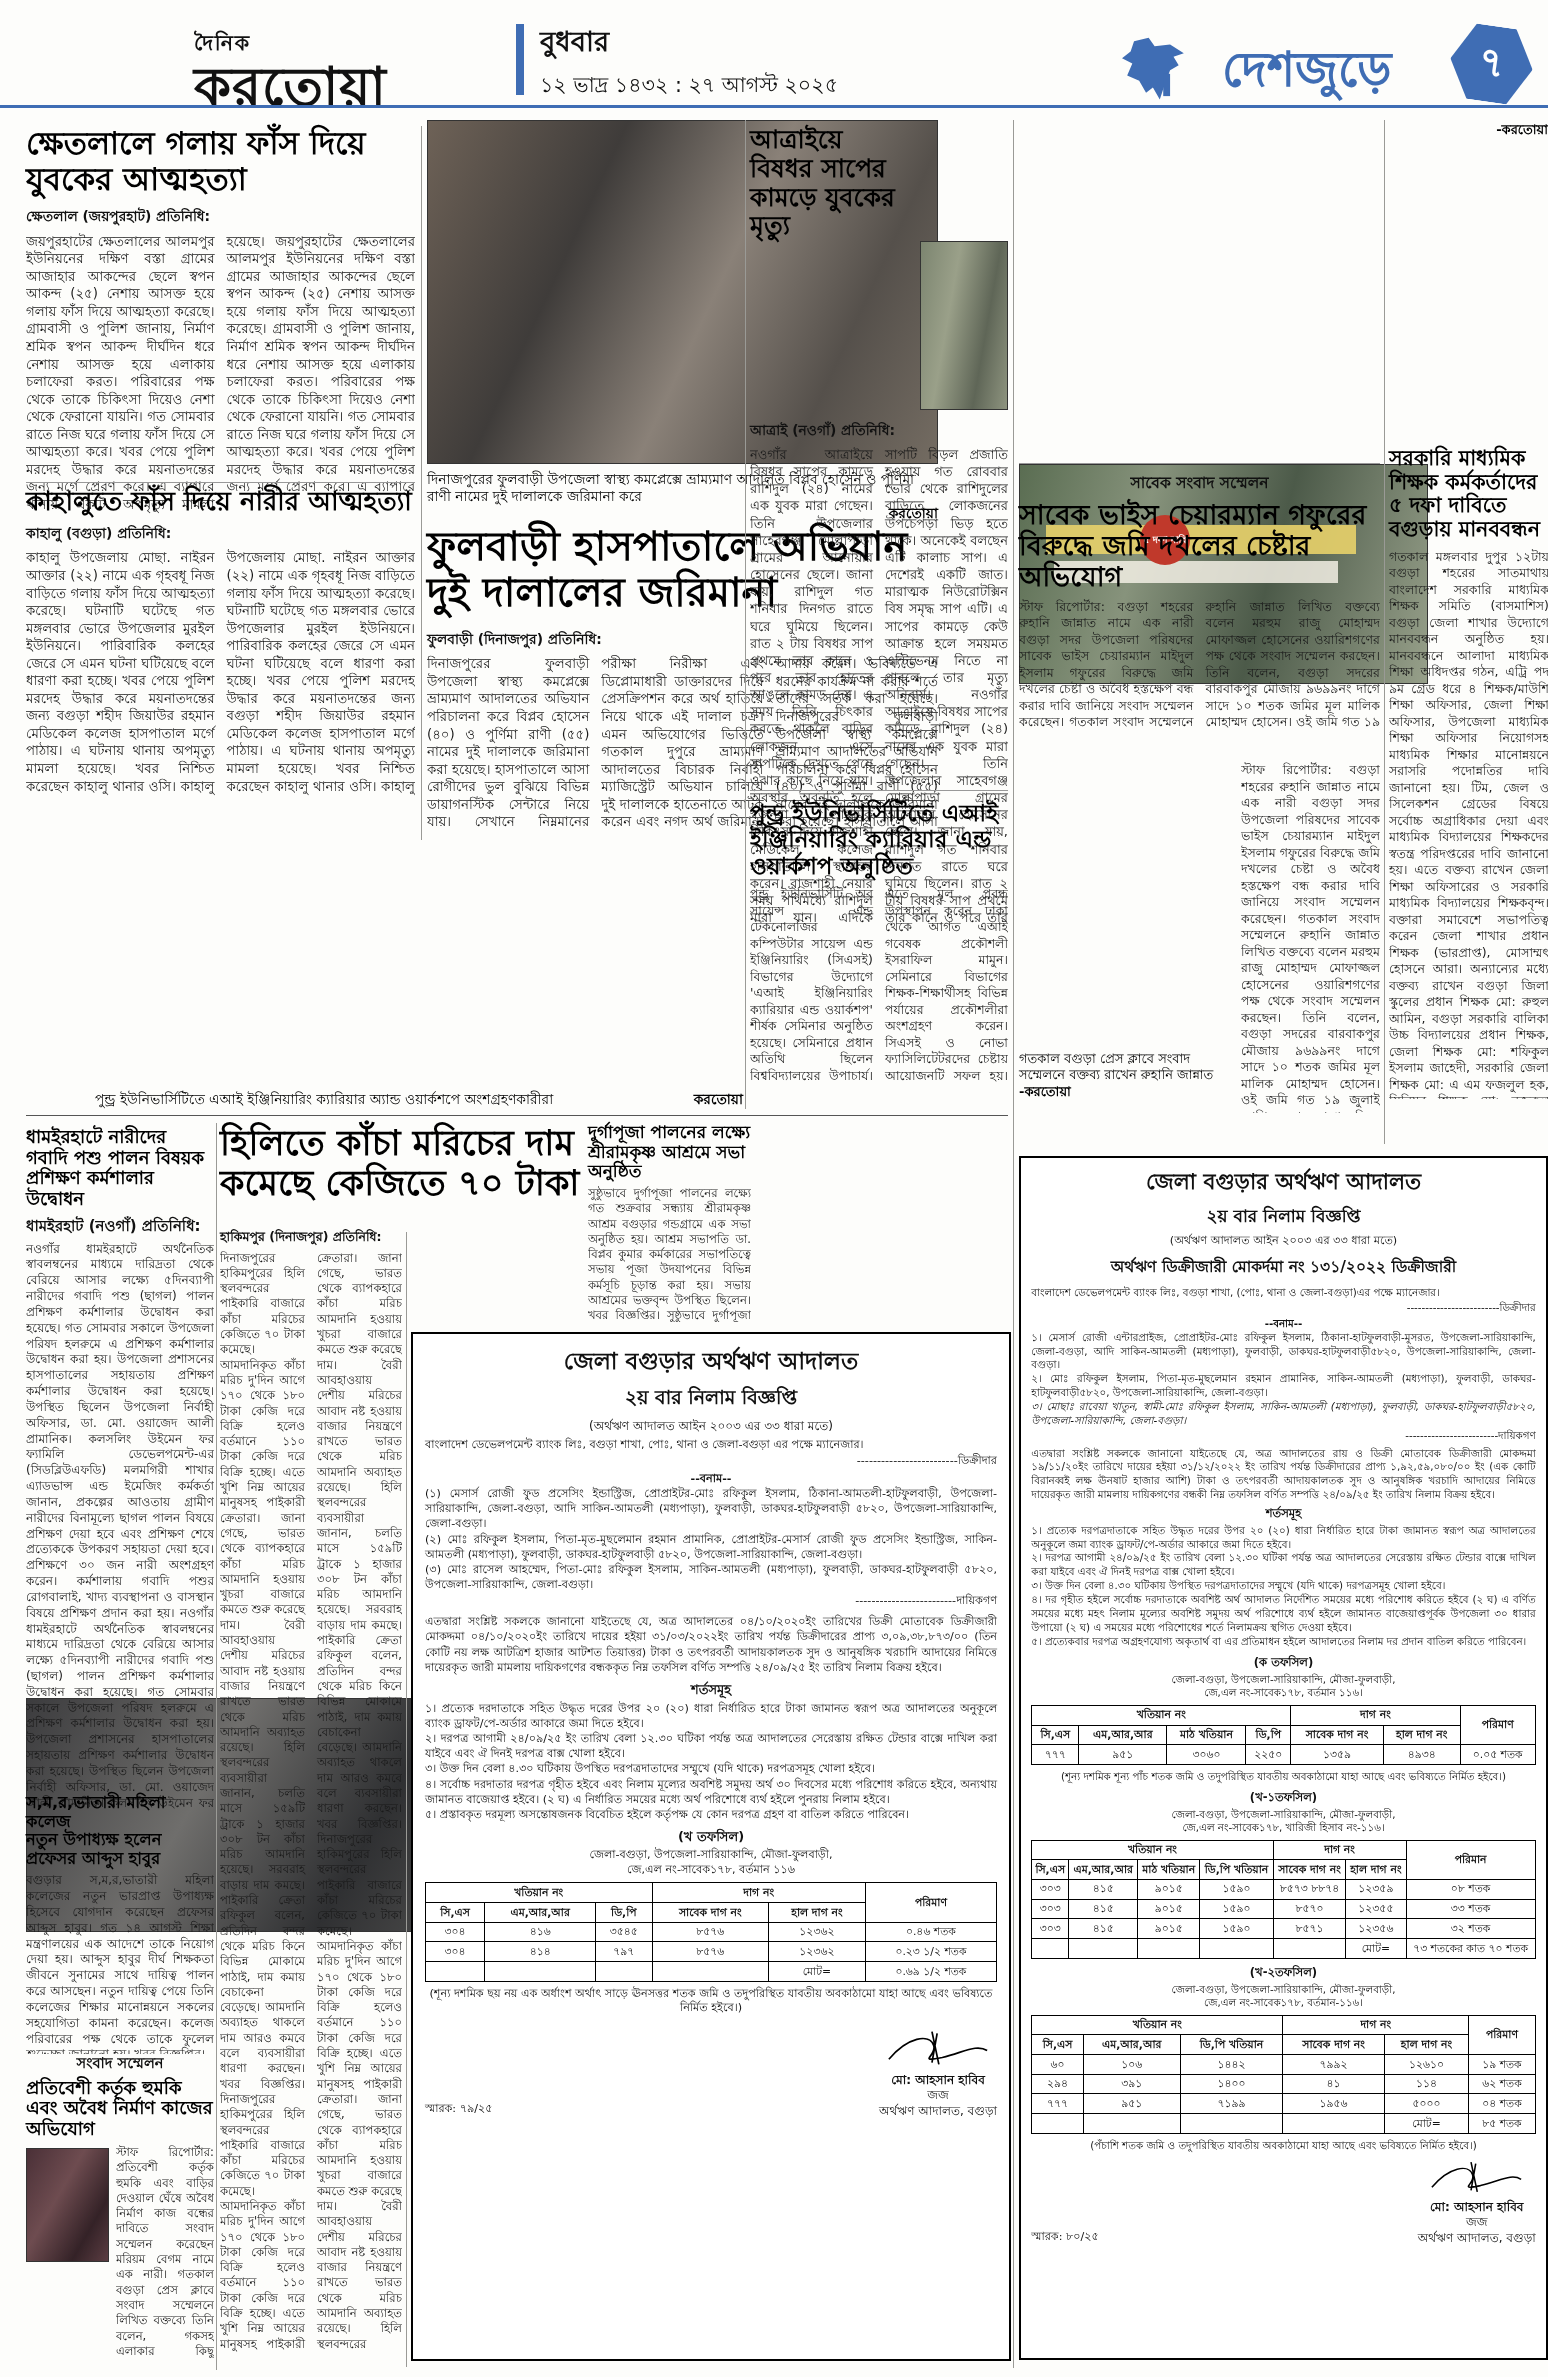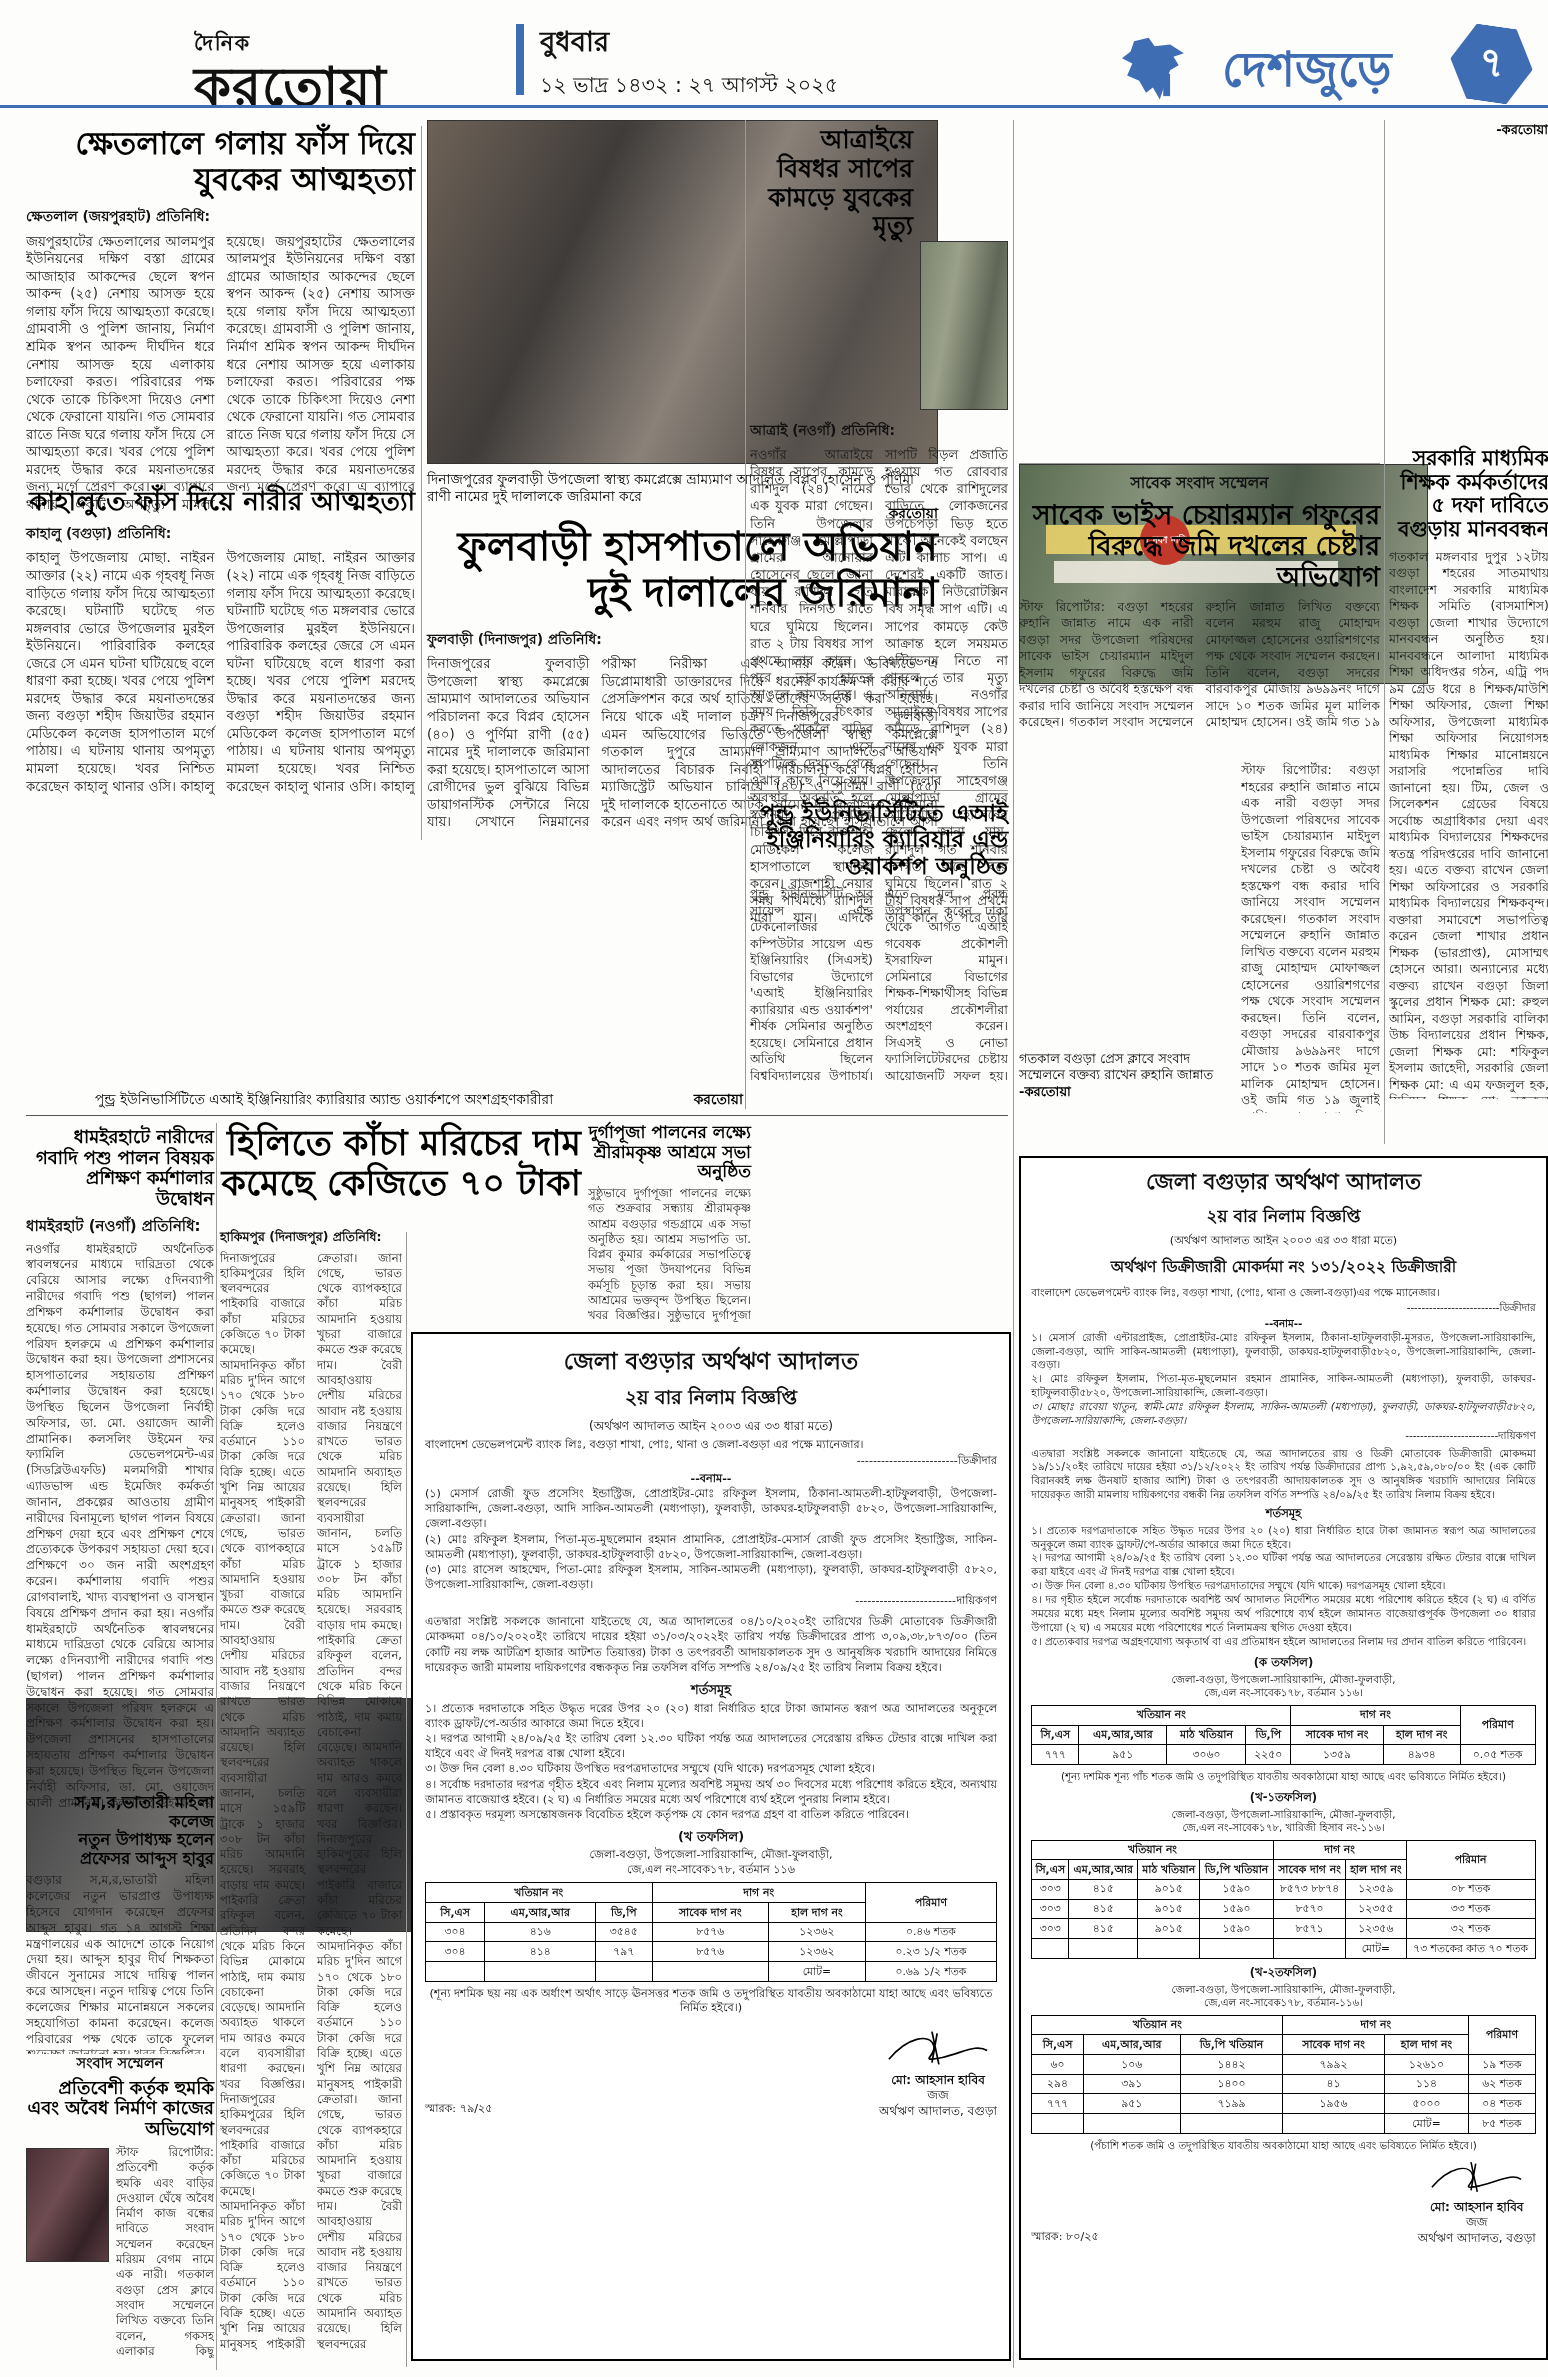--- a/index.html
+++ b/index.html
@@ -1,20 +1,20 @@
 <!DOCTYPE html>
 <html style="font-size:13.8px"><head>
 <meta charset="utf-8">
 <style>
   * { margin:0; padding:0; box-sizing:border-box; }
   html,body { background:#e8e8e4; }
   body { font-family:"DejaVu Sans","Liberation Sans",sans-serif; }
   #page { position:relative; width:1548px; height:2377px; background:#fdfdfb; color:#111; overflow:hidden; margin:0 auto; }
   .abs { position:absolute; }
-  .hl { font-weight:bold; text-align:right; line-height:1.15; color:#000; }
+  .hl { font-weight:bold; text-align:left; line-height:1.15; color:#000; }
   .byline { font-weight:bold; font-size:13.8px; }
   .body-txt { font-size:13.3px; line-height:1.32; text-align:justify; overflow:hidden; color:#1a1a1a; }
   .cols2 { column-count:2; column-gap:12px; }
   .cols3 { column-count:3; column-gap:12px; }
   .caption { font-size:13.8px; line-height:1.25; color:#000; }
   .credit { font-weight:bold; }
   .photo { background:#8d8a82; position:relative; overflow:hidden; }
   .ph-a { background:linear-gradient(115deg,#6e6257 0%,#3f3c3a 30%,#8a8178 55%,#55504b 78%,#746c62 100%); }
   .ph-b { background:linear-gradient(100deg,#7c8570 0%,#9aa089 35%,#5f6657 70%,#8e947f 100%); }
   .ph-c { background:linear-gradient(105deg,#5a6d52 0%,#87937c 30%,#4c5a49 60%,#97a08a 100%); }

